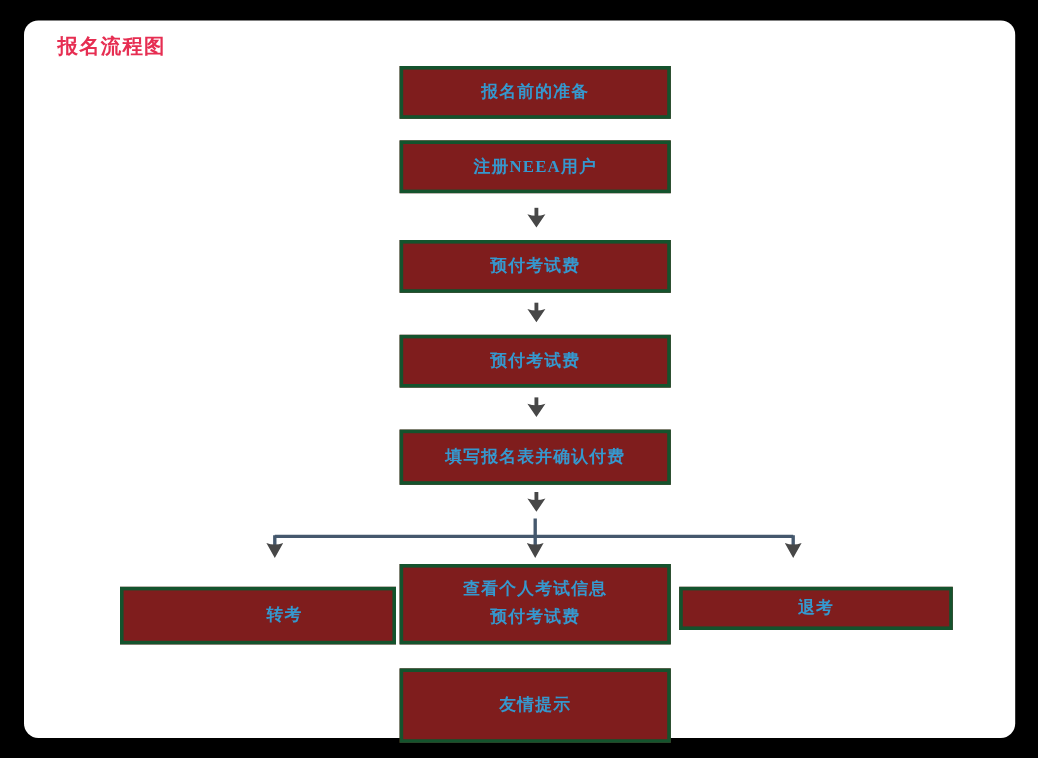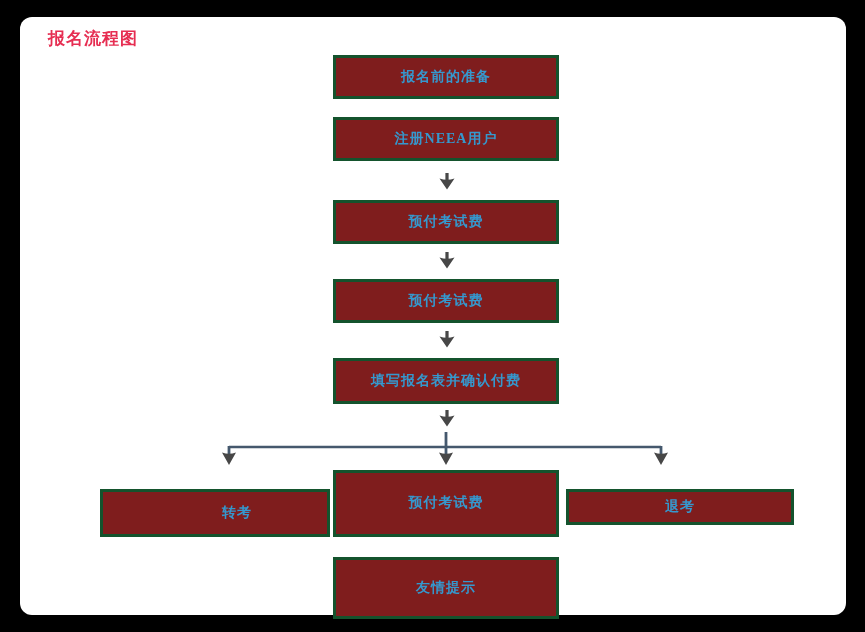--- a/index.html
+++ b/index.html
@@ -99,20 +99,21 @@
     <path d="M2,24.5 Q9,27 16,24.5 L9,37 Z" fill="#474747"></path>
     <path d="M219,24.5 Q226,27 233,24.5 L226,37 Z" fill="#474747"></path>
     <path d="M434,24.5 Q441,27 448,24.5 L441,37 Z" fill="#474747"></path>
   </svg>
 
   <div class="flow-box branch-left">
     <span>转考</span>
   </div>
 
   <div class="flow-box branch-center">
+    <span>查看个人考试信息</span>
     <span>预付考试费</span>
   </div>
 
   <div class="flow-box branch-right">
     <span>退考</span>
   </div>
 
   <div class="flow-box footer-box">
     <span>友情提示</span>
   </div>

